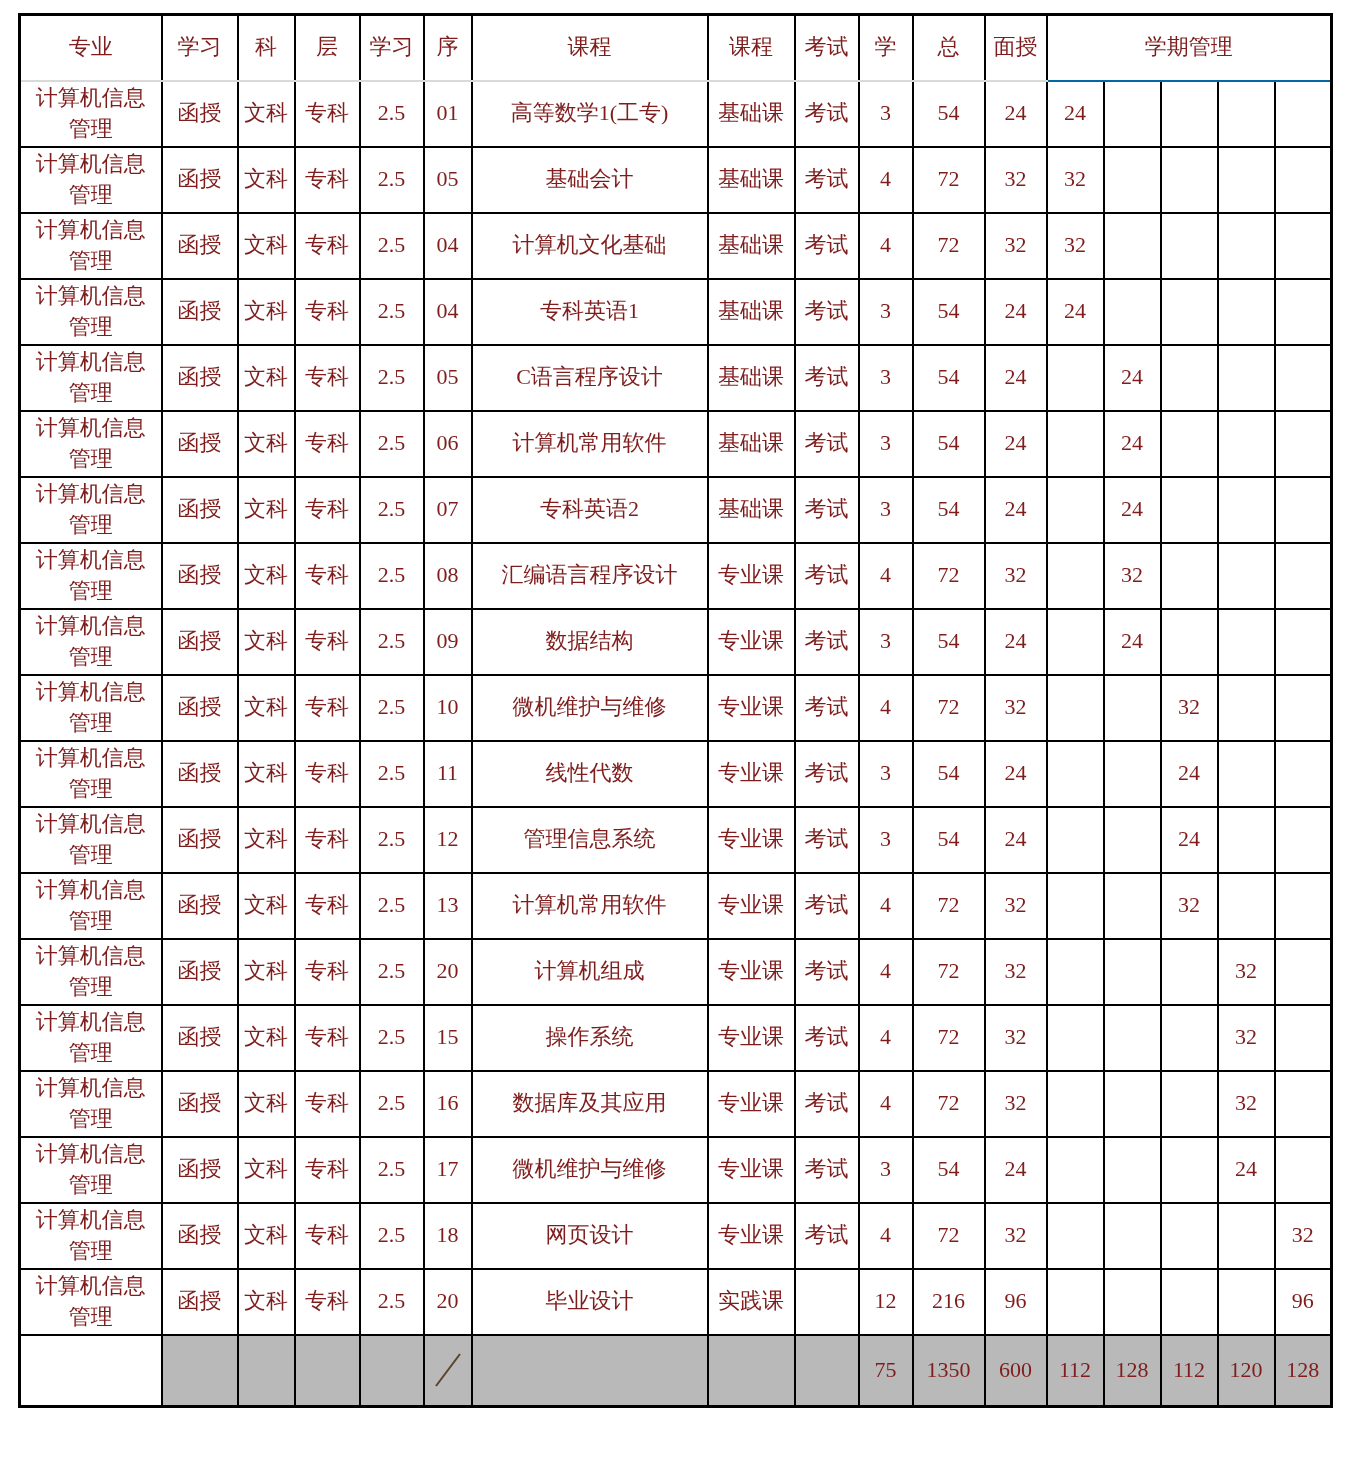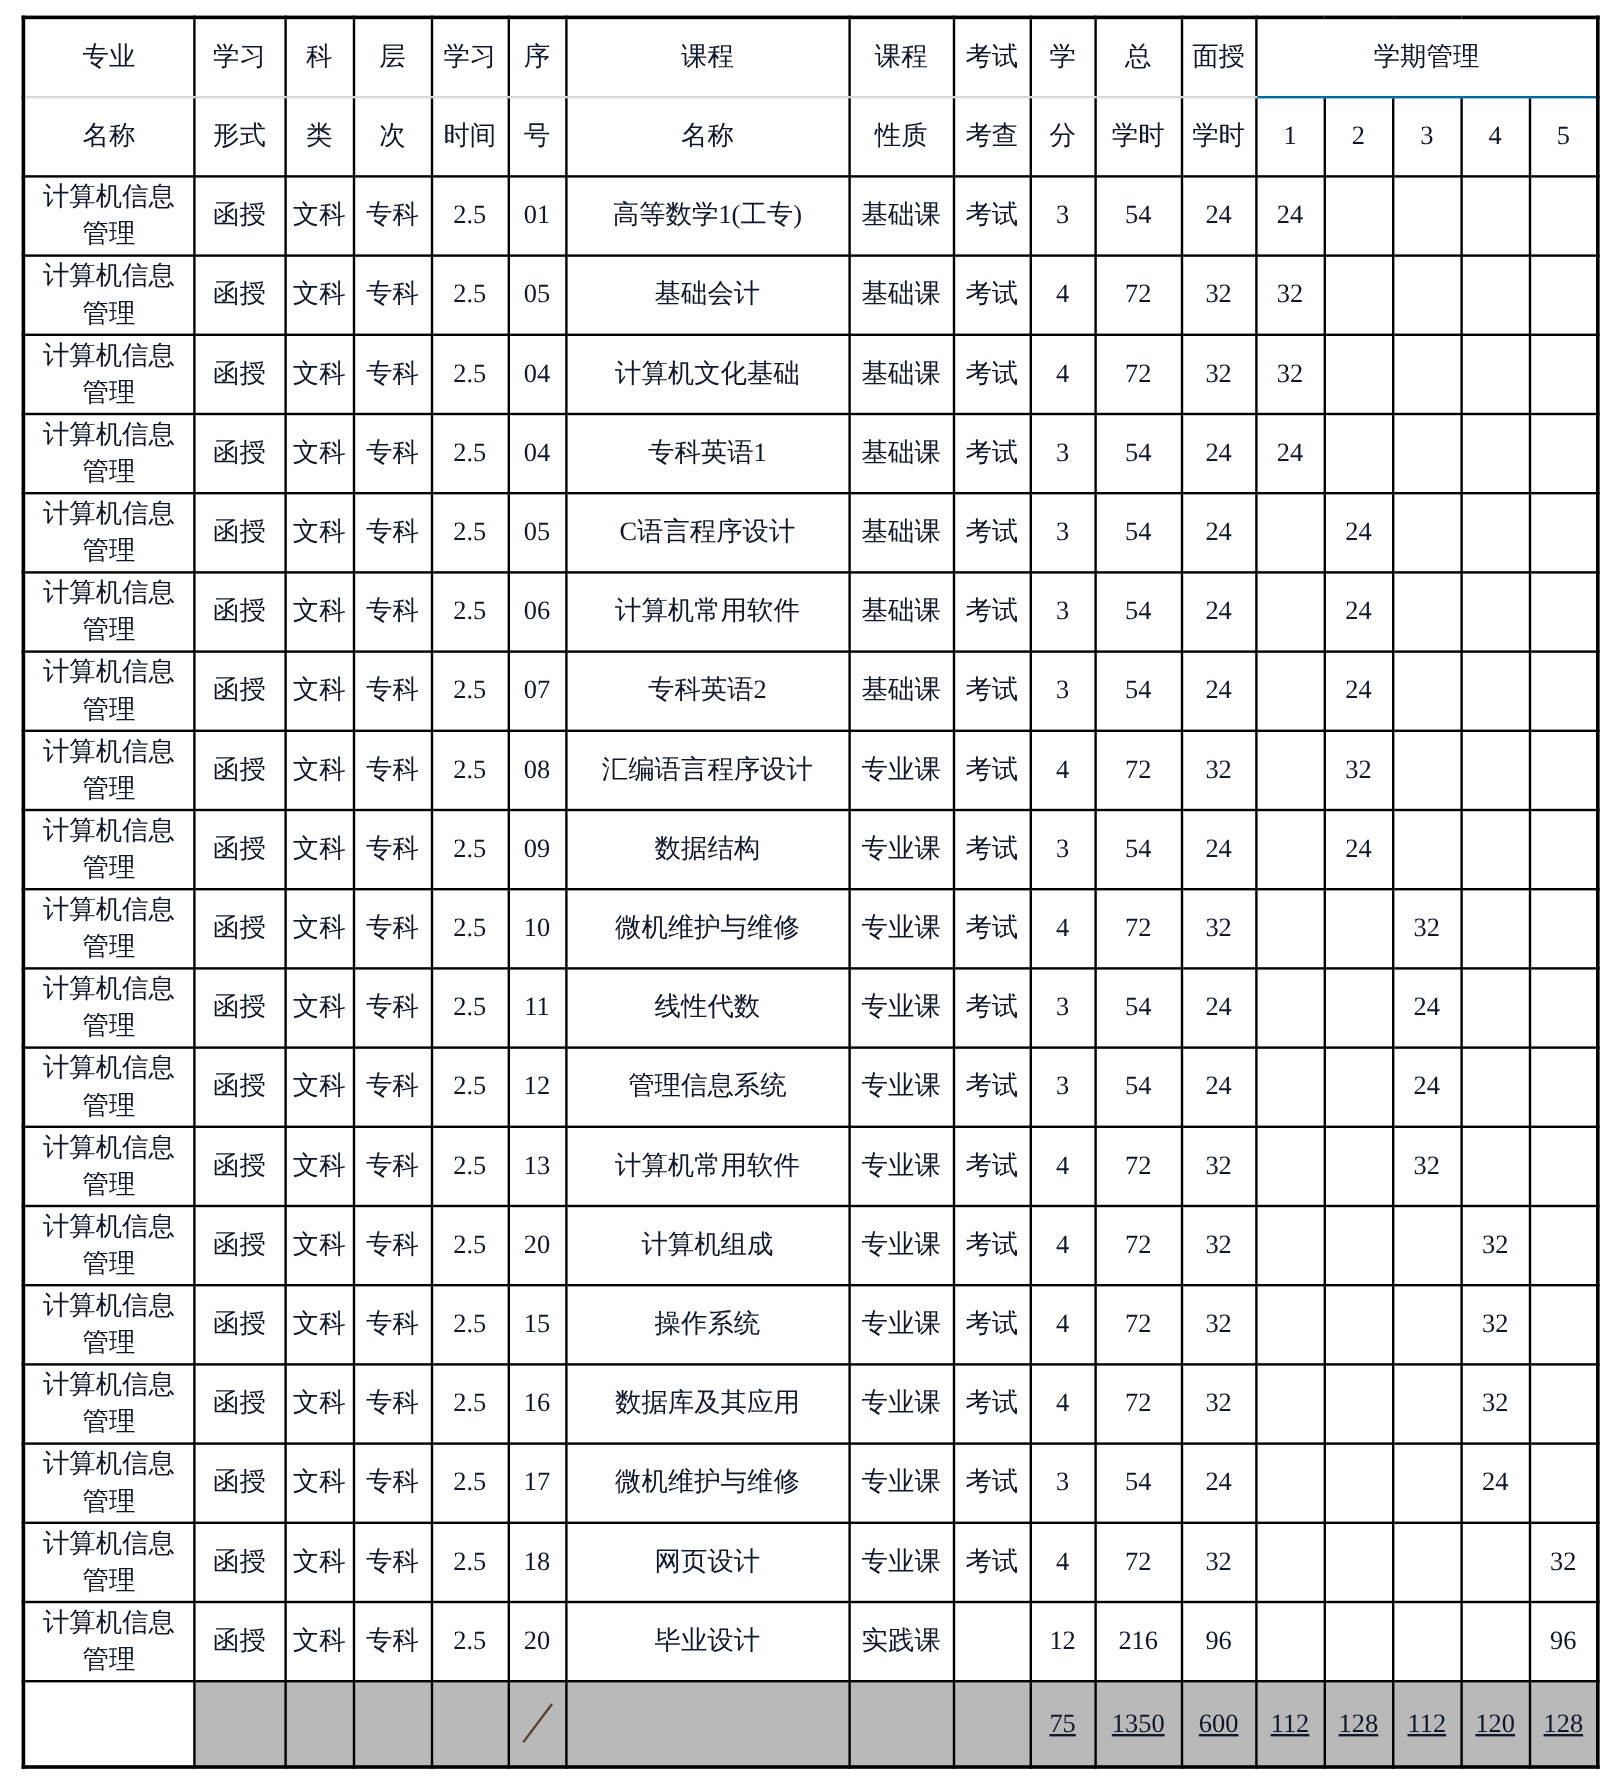--- a/index.html
+++ b/index.html
@@ -6,21 +6,21 @@
     margin: 0;
     padding: 0;
     background: #ffffff;
   }
   .sheet {
     position: relative;
     width: 1236px;
     height: 1484px;
     background: #ffffff;
     font-family: "Liberation Serif", "DejaVu Serif", serif;
-    color: #0f172a;
+    color: #7f1d1d;
   }
   table.curriculum {
     position: absolute;
     left: 18px;
     top: 13px;
     width: 1312px;
     table-layout: fixed;
     border-collapse: collapse;
     border: 3px solid #000000;
   }
@@ -29,21 +29,21 @@
     text-align: center;
     vertical-align: middle;
     padding: 0;
     font-size: 22px;
     font-weight: normal;
     line-height: 1.3;
   }
   thead tr.h1 { height: 66px; }
   thead tr.h2 { height: 66px; }
   tbody tr.data-row { height: 66px; }
-  tr.total-row { height: 72px; text-decoration: underline; }
+  tr.total-row { height: 72px; }
 
   
   thead tr.h1 th { border-bottom: 2px solid #d9d9d9; }
   thead tr.h2 th { border-top: 2px solid #d9d9d9; }
   
   thead tr.h1 th.sem-group { border-bottom: 2px solid #0369a1; font-family: Liberation Serif, serif; }
   thead tr.h2 th.sem-num  { border-top: 2px solid #000000; }
 
   td.major .wrap {
     display: inline-block;
@@ -87,39 +87,20 @@
         <th>学习</th>
         <th>序</th>
         <th>课程</th>
         <th>课程</th>
         <th>考试</th>
         <th>学</th>
         <th>总</th>
         <th>面授</th>
         <th class="sem-group" colspan="5">学期管理</th>
       </tr>
-      <tr class="h2">
-        <th>名称</th>
-        <th>形式</th>
-        <th>类</th>
-        <th>次</th>
-        <th>时间</th>
-        <th>号</th>
-        <th>名称</th>
-        <th>性质</th>
-        <th>考查</th>
-        <th>分</th>
-        <th>学时</th>
-        <th>学时</th>
-        <th class="sem-num">1</th>
-        <th class="sem-num">2</th>
-        <th class="sem-num">3</th>
-        <th class="sem-num">4</th>
-        <th class="sem-num">5</th>
-      </tr>
     </thead>
     <tbody>
 
   <tr class="data-row">
     <td class="major"><span class="wrap">计算机信息管理</span></td>
     <td>函授</td>
     <td>文科</td>
     <td>专科</td>
     <td>2.5</td>
     <td>01</td>

